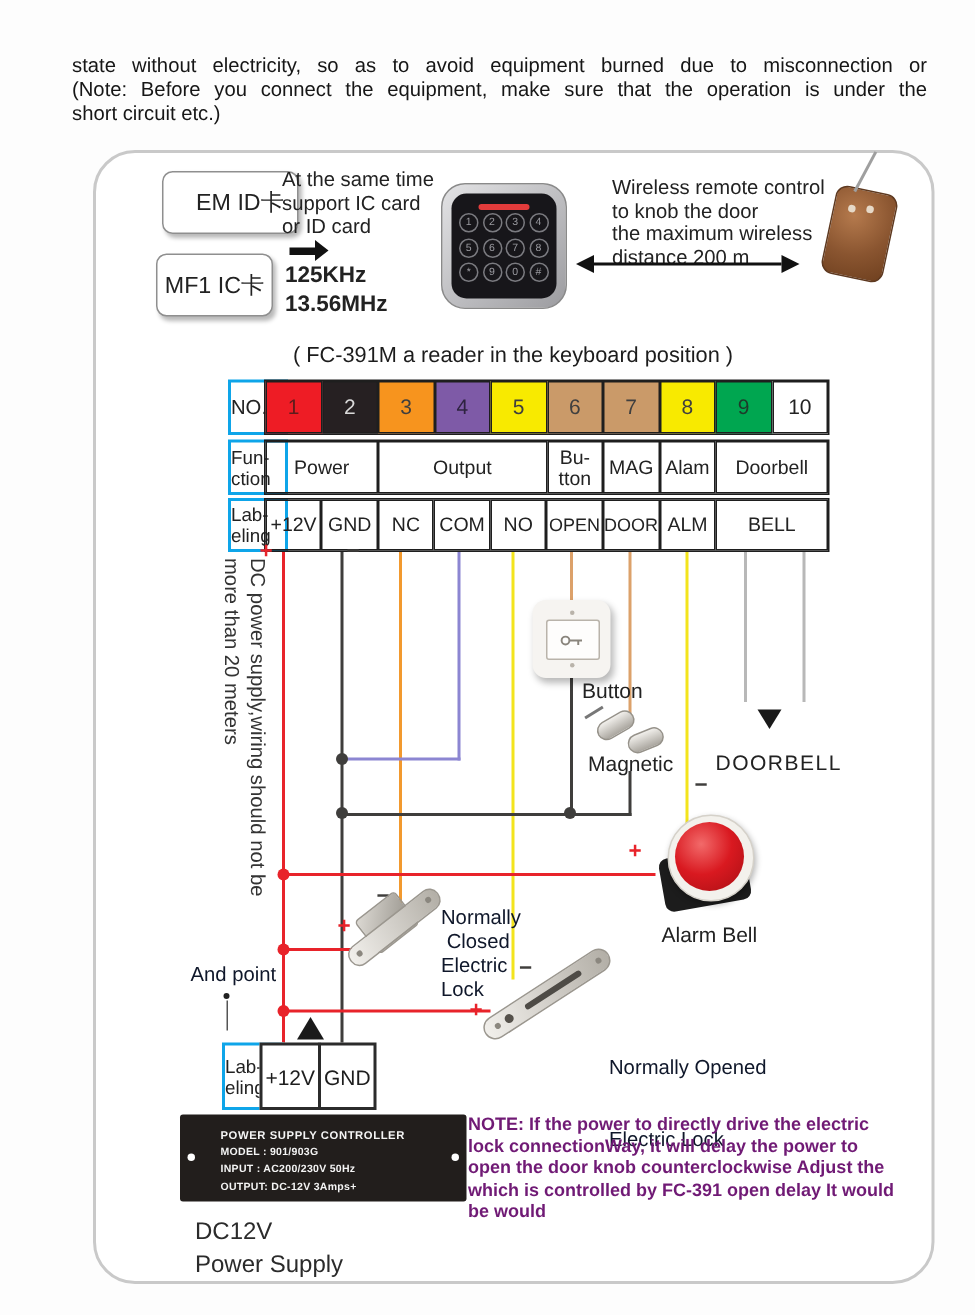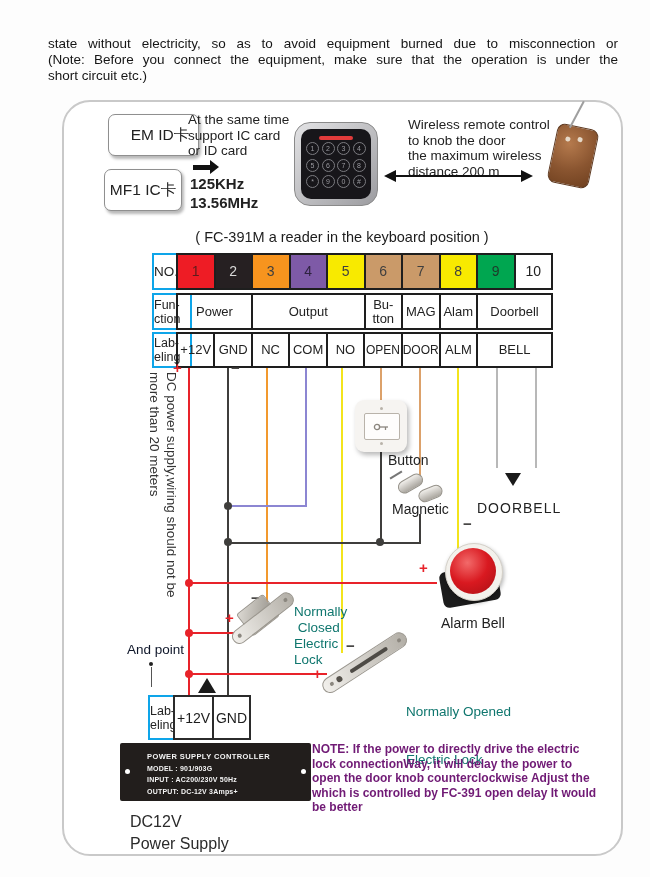--- a/index.html
+++ b/index.html
@@ -68,21 +68,21 @@
   .lockdot{position:absolute;border-radius:50%;background:#8b877f;}
   .vert-note{font-size:13.5px;line-height:17px;color:#333;transform:rotate(90deg);transform-origin:0 0;white-space:nowrap;}
   
   .bcell{border:2px solid #2b2b2b;box-sizing:border-box;display:flex;align-items:center;justify-content:center;font-size:14px;background:#fff;}
   .psu{width:191px;height:58px;background:#221e1c;border-radius:2px;color:#f4f4f4;}
   .psu-line1{font-size:7.5px;font-weight:bold;letter-spacing:.4px;}
   .psu-line{font-size:7px;font-weight:bold;letter-spacing:.2px;}
   .psu-screw{position:absolute;width:5px;height:5px;border-radius:50%;background:#fff;}
   .psu-caption{font-size:16px;line-height:1.35;color:#2b2b2b;text-align:left;}
   .rednote{font-size:12px;font-weight:bold;line-height:14.6px;color:#701a75;}
-  .locklabel{font-size:13.5px;line-height:16px;color:#0f766e;white-space:pre;}
+  .locklabel{font-size:13.5px;line-height:16px;color:#0f172a;white-space:pre;}
 </style>
 </head>
 <body>
 
 <div id="canvas">
 
   <div class="abs topnote" style="left:48px;top:36px;width:570px;">
     <div class="just">state without electricity, so as to avoid equipment burned due to misconnection or</div>
     <div class="just">(Note: Before you connect the equipment, make sure that the operation is under the</div>
     <div>short circuit etc.)</div>
@@ -367,16 +367,16 @@
   <div class="abs psu-caption" style="left:130px;top:811px;width:150px;">
     <div>DC12V</div>
     <div>Power Supply</div>
   </div>
 
   <div class="abs rednote" style="left:312px;top:742px;width:296px;">
     <div>NOTE: If the power to directly drive the electric</div>
     <div>lock connectionWay, it will delay the power to</div>
     <div>open the door knob counterclockwise Adjust the</div>
     <div>which is controlled by FC-391 open delay It would</div>
-    <div>be better</div>
+    <div>be would</div>
   </div>
 
 </div>
 
 </body></html>

